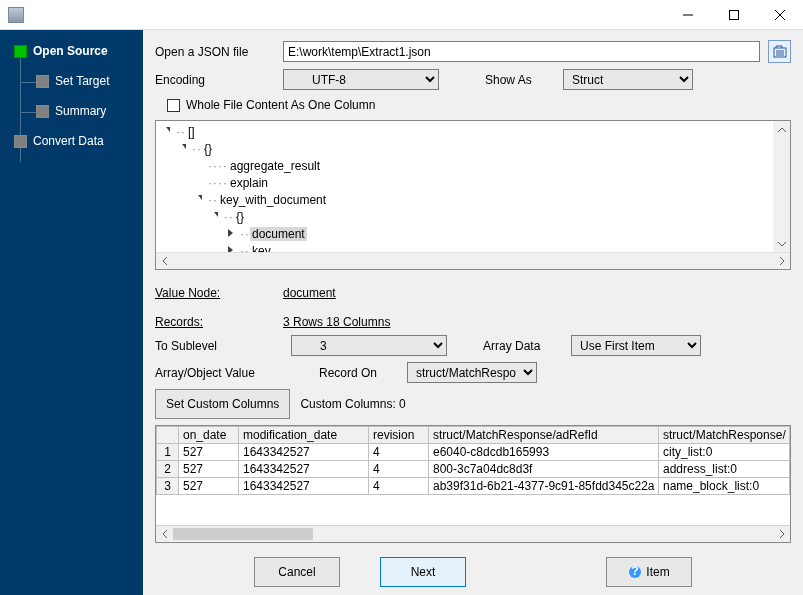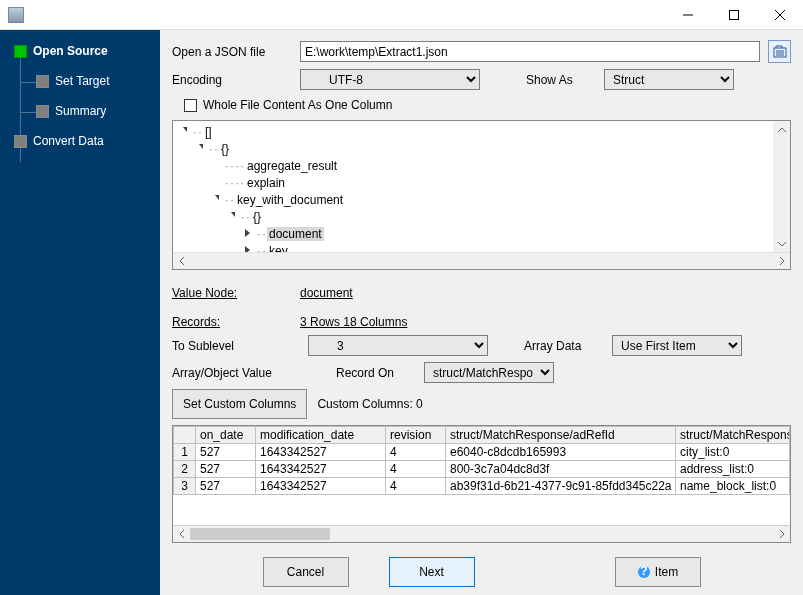--- a/index.html
+++ b/index.html
@@ -7,40 +7,40 @@
 
 
 .titlebar { height: 30px; display: flex; align-items: center; justify-content: flex-end; border-bottom: 1px solid #ddd; }
 .titlebar .app-icon { width: 16px; height: 16px; margin-left: 8px; margin-right: auto; background: linear-gradient(#bcd, #89a); border: 1px solid #789; }
 .titlebar .win-btn { width: 46px; height: 30px; display: flex; align-items: center; justify-content: center; cursor: pointer; }
 .titlebar .win-btn svg { width: 10px; height: 10px; stroke: #000; stroke-width: 1; fill: none; }
 
 .body { display: flex; height: 565px; }
 
 
-.sidebar { width: 160px; background: #003a6a; color: #fff; padding-top: 10px; position: relative; }
+.sidebar { width: 143px; background: #003a6a; color: #fff; padding-top: 10px; position: relative; }
 .side-item { display: flex; align-items: center; height: 22px; position: relative; cursor: pointer; }
 .side-box { width: 13px; height: 13px; border: 1px solid #888; background: #808080; margin-right: 6px; flex: 0 0 auto; }
 .side-box.active { background: #00c400; border-color: #009000; }
 .side-label { white-space: nowrap; }
 .side-label.bold { font-weight: bold; }
 .side-item.l0 { padding-left: 14px; }
 .side-item.l1 { padding-left: 36px; }
 .connector { position: absolute; border-left: 1px solid #507090; }
 .connector.h { border-left: none; border-top: 1px solid #507090; }
 
 
 .main { flex: 1; background: #f0f0f0; padding: 10px 12px 8px 12px; display: flex; flex-direction: column; gap: 6px; overflow: hidden; }
 .row { display: flex; align-items: center; gap: 8px; }
 .lbl { width: 120px; }
 .text-input { flex: 1; height: 21px; border: 1px solid #7a7a7a; background: #fff; padding: 0 4px; }
 .browse-btn { width: 23px; height: 23px; border: 1px solid #7a9acb; background: #e8f0fb; display:flex; align-items:center; justify-content:center; cursor:pointer;}
 .browse-btn svg { width:14px; height:14px; }
 select.combo, .combo { height: 21px; border: 1px solid #7a7a7a; background: #e8e8e8; padding: 0 4px; }
-.combo.w150 { width: 180px; padding-left: 24px; }
+.combo.w150 { width: 156px; padding-left: 24px; }
 .combo.w130 { width: 130px; }
 .chk-row { display: flex; align-items: center; gap: 6px; padding: 2px 0 2px 12px; }
 .chk { width: 13px; height: 13px; border: 1px solid #333; background: #fff; }
 
 
 .tree-wrap { border: 1px solid #888; background: #fff; height: 150px; position: relative; display:flex; flex-direction:column;}
 .tree-body { flex:1; overflow:hidden; padding: 2px 0 0 4px; position:relative;}
 .tree-scroll-v { position:absolute; right:0; top:0; bottom:17px; width:17px; background:#f0f0f0; display:flex; flex-direction:column; }
 .tree-scroll-v .arrow { height:17px; display:flex; align-items:center; justify-content:center; }
 .tree-scroll-h { height:17px; background:#f0f0f0; display:flex; border-top:1px solid #e0e0e0;}

